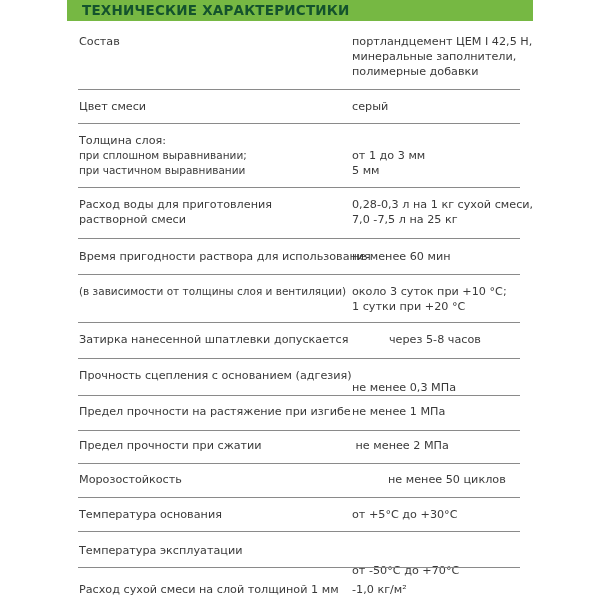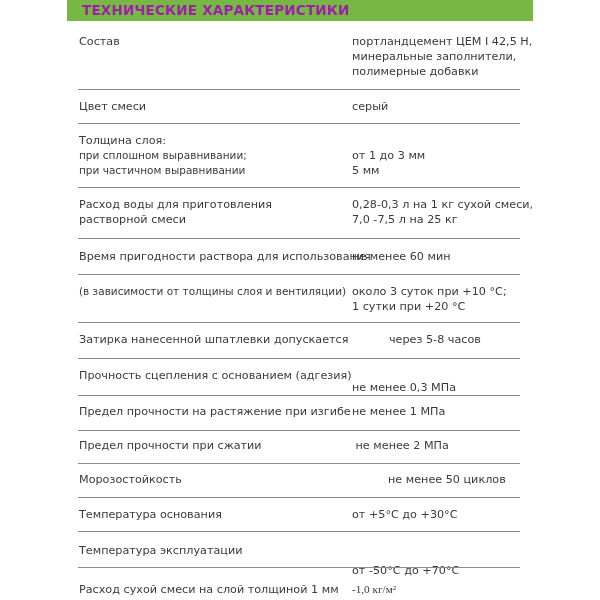--- a/index.html
+++ b/index.html
@@ -1,21 +1,21 @@
 <!DOCTYPE html>
 <html><head>
 <meta charset="utf-8">
 <style>
   html, body { margin: 0; padding: 0; background: #ffffff; }
   body { width: 600px; height: 600px; position: relative; overflow: hidden;
          font-family: "DejaVu Sans", sans-serif; color: #3a3a3a; }
   .header-bar { position: absolute; left: 67px; top: 0; width: 466px; height: 21px;
                 background: #76b843; }
   .header-title { position: absolute; left: 82px; top: 2px; font-size: 13.5px; font-weight: bold;
-                  color: #a21caf; letter-spacing: 0.2px; line-height: 17px; white-space: nowrap; }
+                  color: #14532d; letter-spacing: 0.2px; line-height: 17px; white-space: nowrap; }
   .row { position: absolute; left: 78px; width: 442px; }
   .cell-left { position: absolute; left: 1px; font-size: 11.2px; line-height: 15px; white-space: nowrap; }
   .cell-right { position: absolute; left: 274px; font-size: 11.2px; line-height: 15px; white-space: nowrap; }
   .sub { font-size: 10.5px; }
   .divider { position: absolute; left: 78px; width: 442px; height: 0; border-top: 1.5px solid #8a8a8a; }
 </style>
 </head>
 <body>
 
 <div class="header-bar"></div>
@@ -133,21 +133,21 @@
       </div>
       <div class="cell-right" style="top: 543px; margin-top: 20px;">
         <div style="white-space: pre;">от -50°С до +70°С</div>
       </div>
     </div>
     <div class="row" style="top: 0px;">
       <div class="cell-left" style="top: 582px;">
         <div>Расход сухой смеси на слой толщиной 1 мм</div>
       </div>
       <div class="cell-right" style="top: 582px;">
-        <div style="white-space: pre; font-family: Liberation Serif, serif;">-1,0 кг/м²</div>
+        <div style="white-space: pre;">-1,0 кг/м²</div>
       </div>
     </div>
     <div class="divider" style="top: 89px;"></div>
     <div class="divider" style="top: 123px;"></div>
     <div class="divider" style="top: 187px;"></div>
     <div class="divider" style="top: 238px;"></div>
     <div class="divider" style="top: 274px;"></div>
     <div class="divider" style="top: 322px;"></div>
     <div class="divider" style="top: 358px;"></div>
     <div class="divider" style="top: 395px;"></div>

